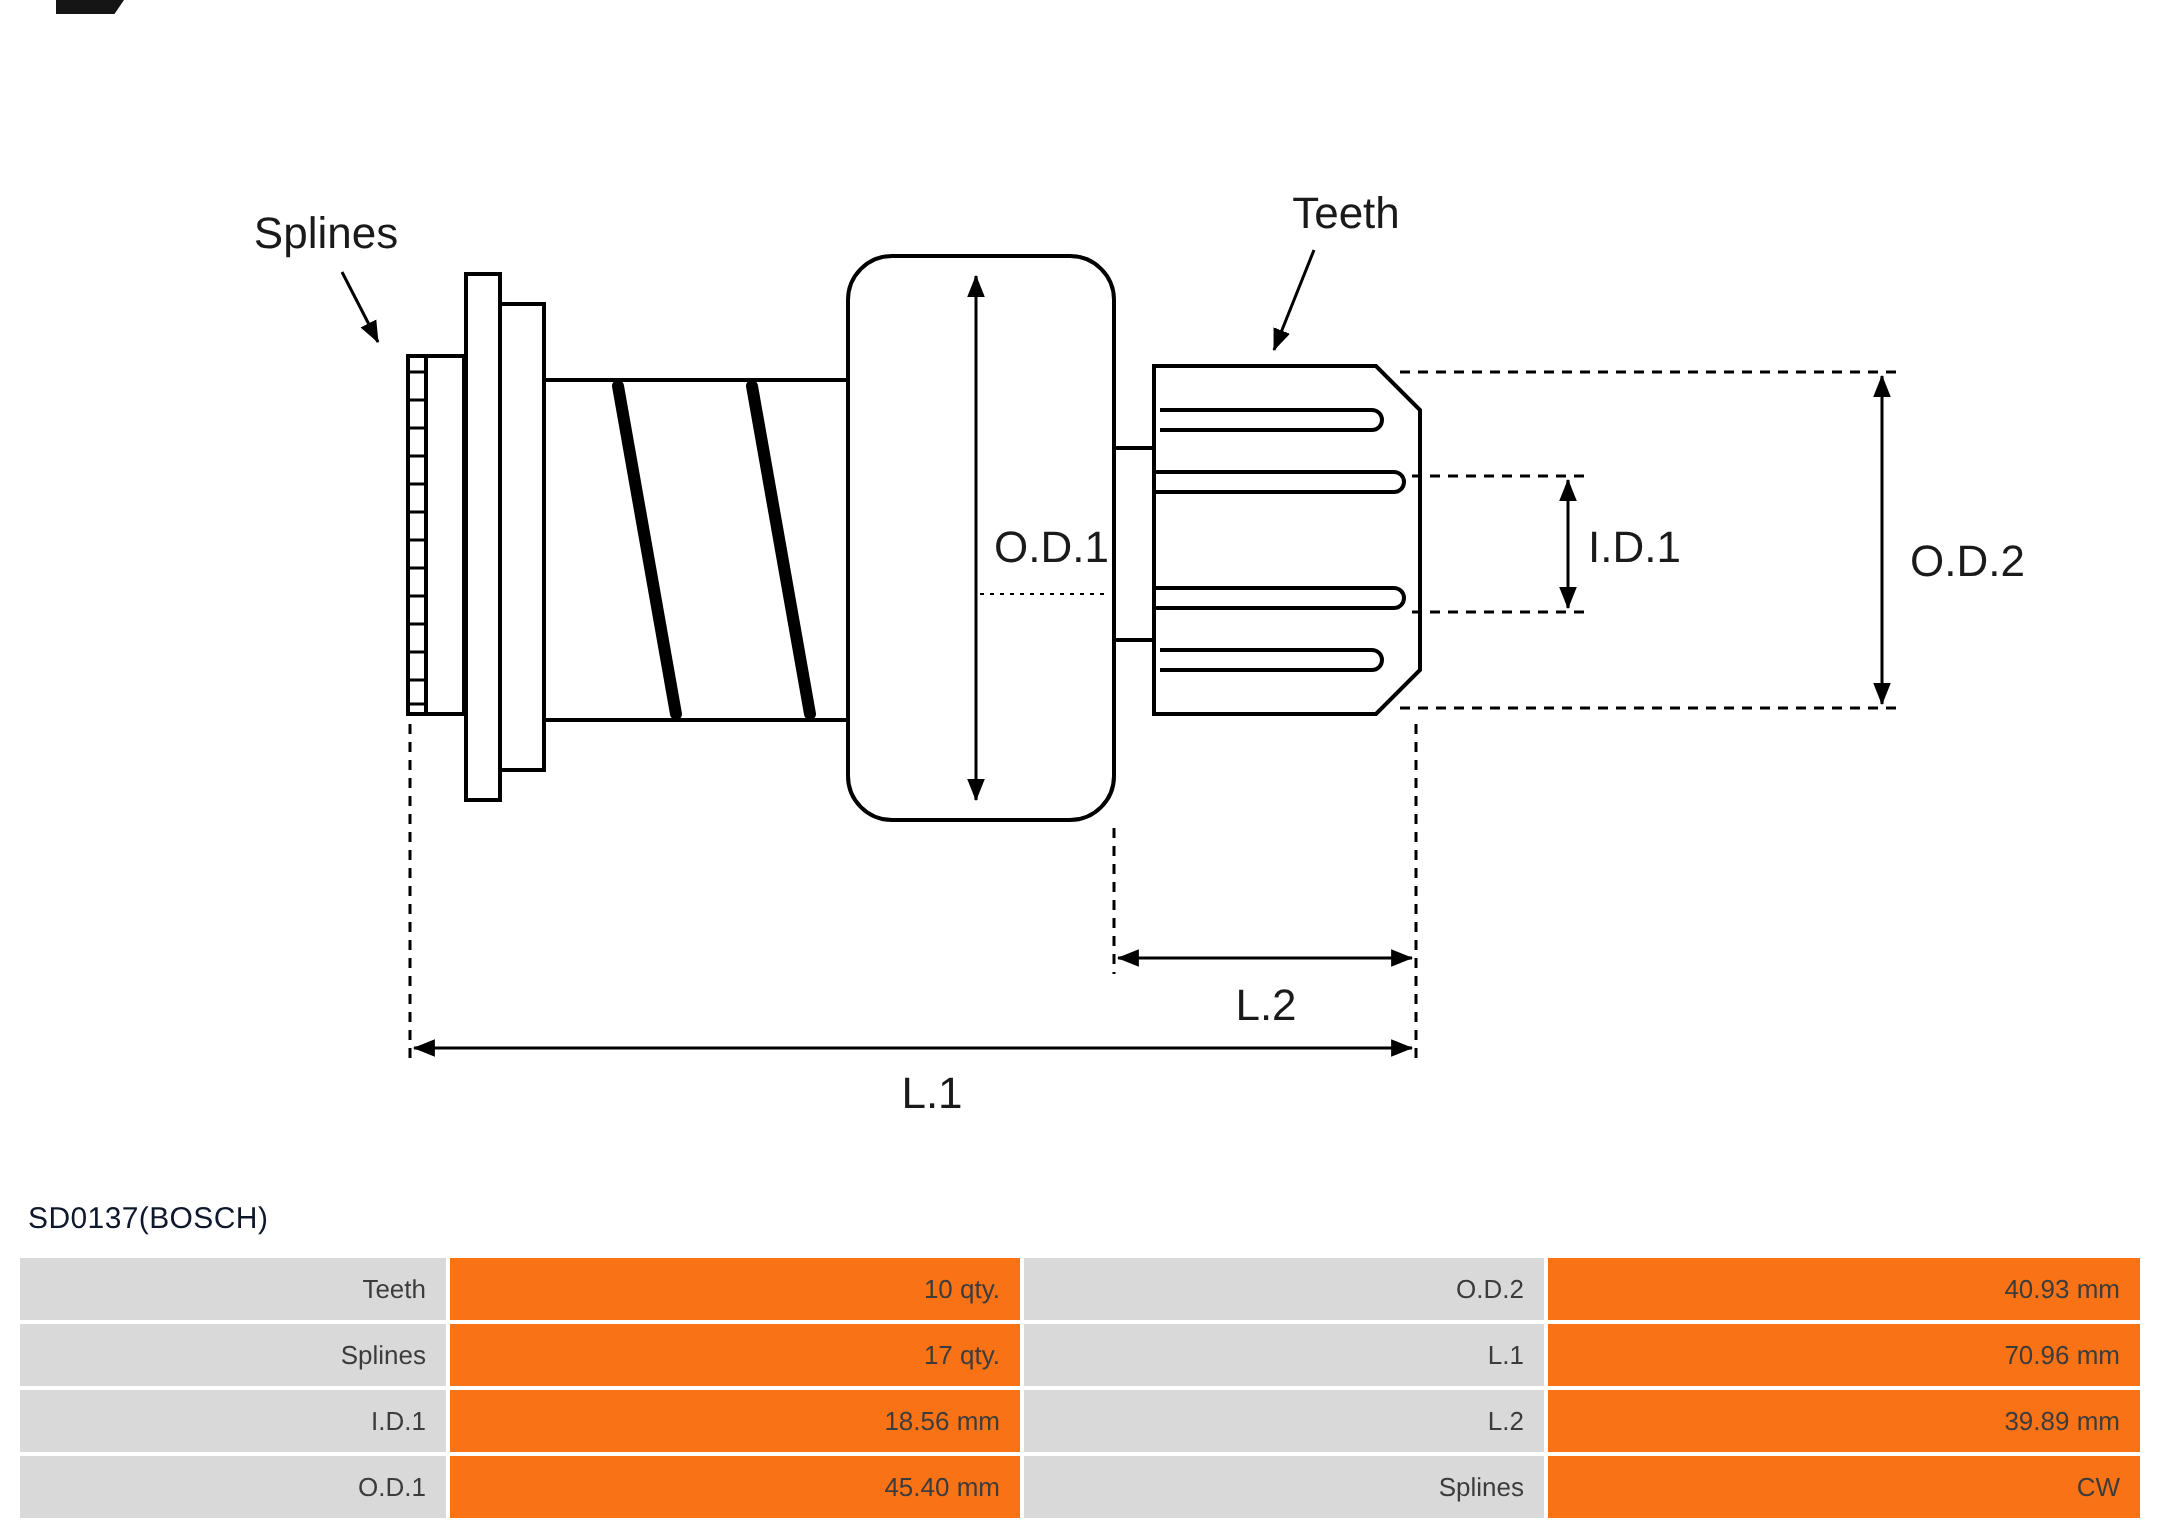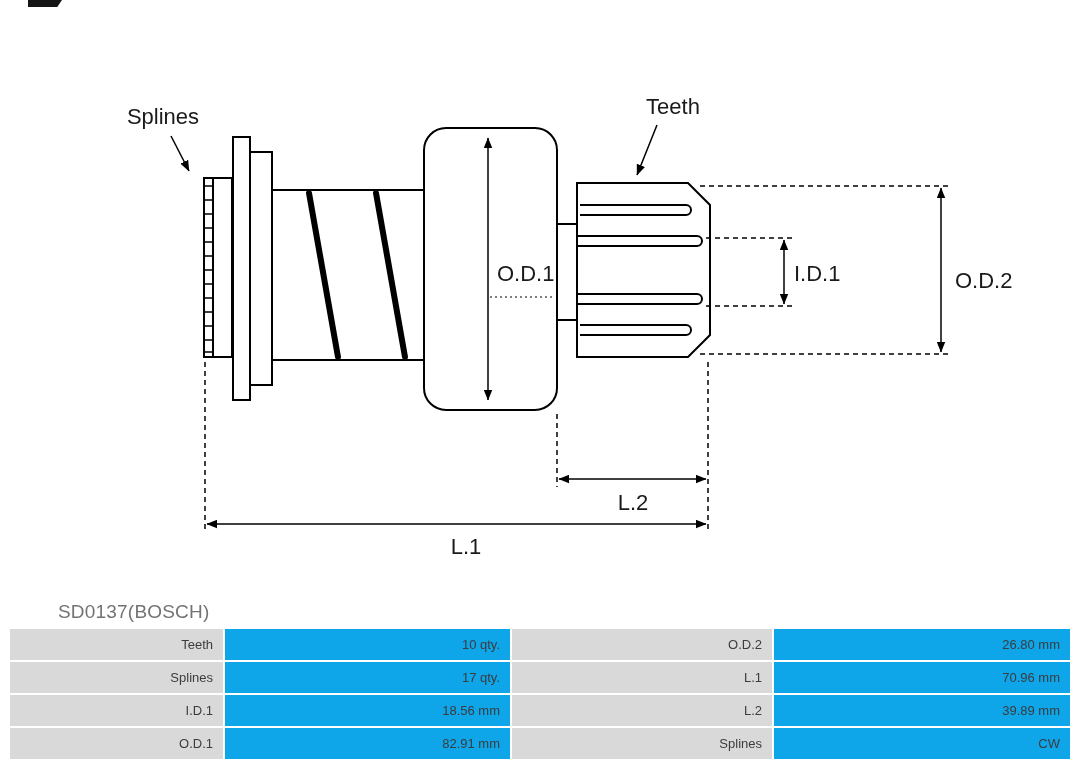--- a/index.html
+++ b/index.html
@@ -16,34 +16,34 @@
   }
   .drawing {
     position:absolute; left:0; top:0; width:1080px; height:590px;
   }
   .drawing text {
     font-family:"Liberation Sans", sans-serif;
     fill:#1a1a1a;
   }
   .product-code {
     position:absolute; left:14px; top:601px;
-    font-size:19px; color:#737373; letter-spacing:0.2px;margin-left:44px;
+    font-size:15px; color:#0f172a; letter-spacing:0.2px;
   }
   .spec-table {
     position:absolute; left:8px; top:627px; width:1064px;
     border-collapse:separate; border-spacing:2px; table-layout:fixed;
     font-size:13px; color:#3c3c3c;
   }
   .spec-table td {
     height:31px; padding:0 10px 0 0;
     text-align:right; vertical-align:middle;
     white-space:nowrap; overflow:hidden;
   }
   .spec-table td.lbl { background:#d9d9d9; }
-  .spec-table td.val { background:#0ea5e9; }
+  .spec-table td.val { background:#f97316; }
 </style>
 </head>
 <body>
 
 <div class="page">
 
   <div class="logo-fragment"></div>
 
   <svg class="drawing" viewBox="0 0 1080 590" xmlns="http://www.w3.org/2000/svg">
     <defs>
@@ -132,36 +132,36 @@
       <col style="width:213px">
         <col style="width:285px">
         <col style="width:260px">
         <col style="width:296px">
     </colgroup>
     <tbody>
       <tr>
         <td class="lbl">Teeth</td>
         <td class="val">10 qty.</td>
         <td class="lbl">O.D.2</td>
-        <td class="val">26.80 mm</td>
+        <td class="val">40.93 mm</td>
       </tr>
       <tr>
         <td class="lbl">Splines</td>
         <td class="val">17 qty.</td>
         <td class="lbl">L.1</td>
         <td class="val">70.96 mm</td>
       </tr>
       <tr>
         <td class="lbl">I.D.1</td>
         <td class="val">18.56 mm</td>
         <td class="lbl">L.2</td>
         <td class="val">39.89 mm</td>
       </tr>
       <tr>
         <td class="lbl">O.D.1</td>
-        <td class="val">82.91 mm</td>
+        <td class="val">45.40 mm</td>
         <td class="lbl">Splines</td>
         <td class="val">CW</td>
       </tr>
     </tbody>
   </table>
 
 </div>
 
 </body></html>

